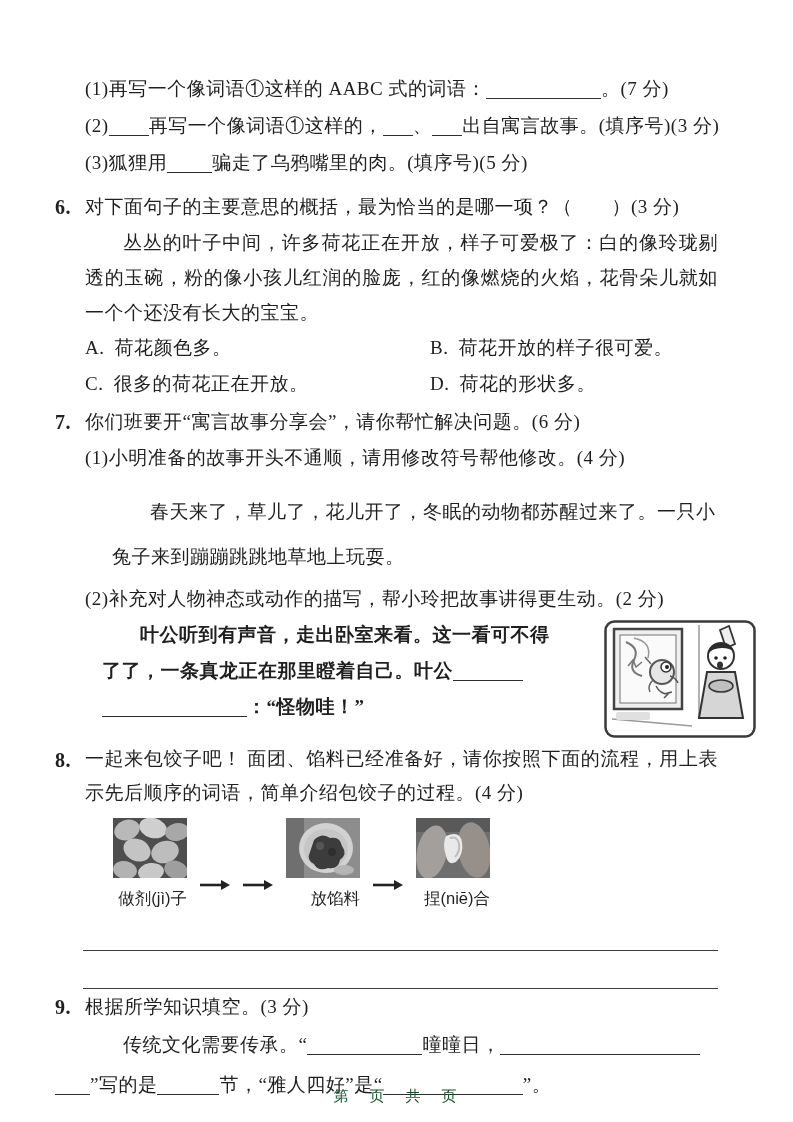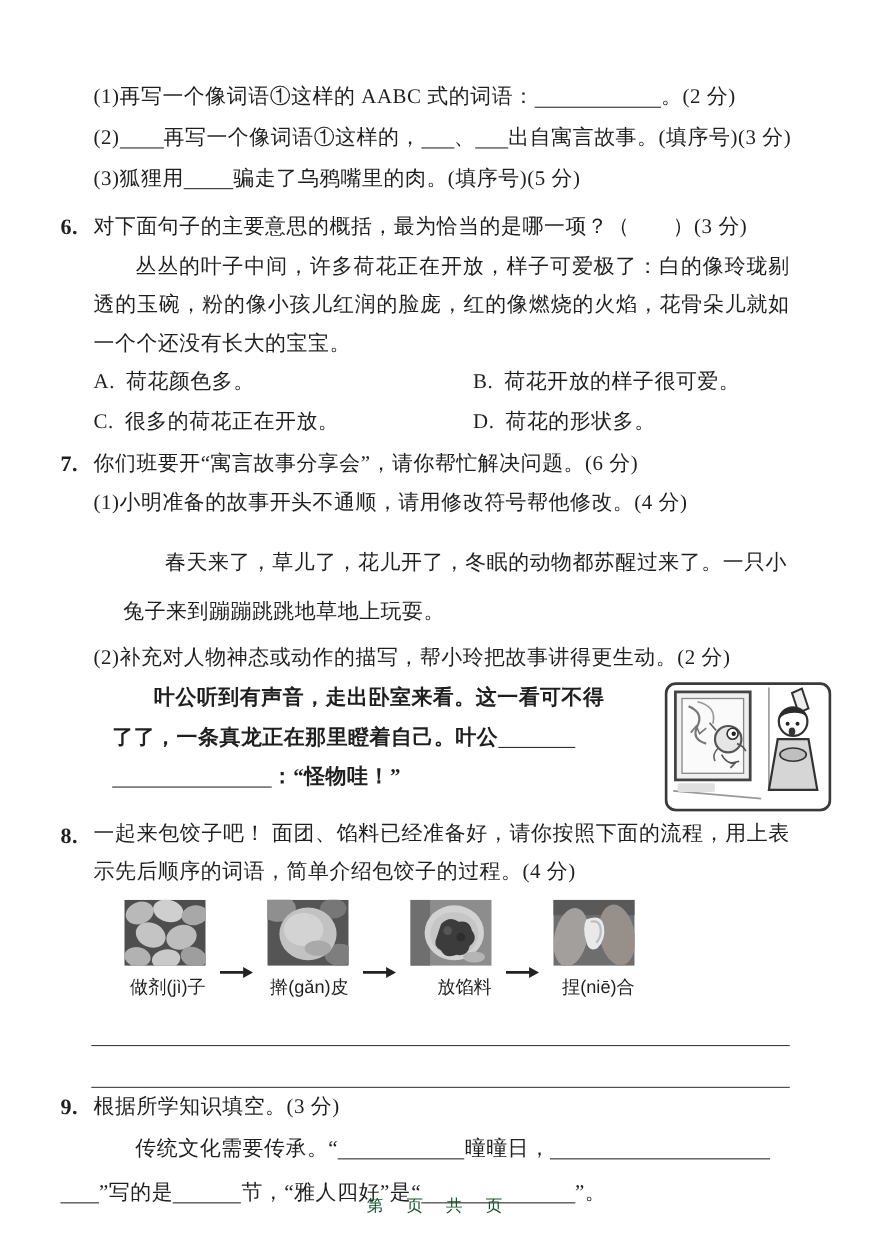--- a/index.html
+++ b/index.html
@@ -78,21 +78,21 @@
     font-family:"Liberation Serif","DejaVu Serif",serif;
   }
 </style>
 </head>
 <body>
 
 <div class="sheet">
   <div class="content">
 
     <div class="subq">
-      <div class="line"><span>(1)再写一个像词语①这样的 AABC 式的词语：</span><span class="bl w115"></span><span>。(2 分)</span></div>
+      <div class="line"><span>(1)再写一个像词语①这样的 AABC 式的词语：</span><span class="bl w115"></span><span>。(7 分)</span></div>
       <div class="line"><span>(2)</span><span class="bl w40"></span><span>再写一个像词语①这样的，</span><span class="bl w30"></span><span>、</span><span class="bl w30"></span><span>出自寓言故事。(填序号)(3 分)</span></div>
       <div class="line"><span>(3)狐狸用</span><span class="bl w45"></span><span>骗走了乌鸦嘴里的肉。(填序号)(5 分)</span></div>
     </div>
 
     <div class="q" style="margin-top:8px">
       <span class="qnum">6.</span>
       <div class="stem">对下面句子的主要意思的概括，最为恰当的是哪一项？（　　）(3 分)</div>
       <div class="passage">丛丛的叶子中间，许多荷花正在开放，样子可爱极了：白的像玲珑剔透的玉碗，粉的像小孩儿红润的脸庞，红的像燃烧的火焰，花骨朵儿就如一个个还没有长大的宝宝。</div>
       <div class="opts">
         <div><span class="opt-label">A.</span><span>荷花颜色多。</span></div>
@@ -160,34 +160,20 @@
             </svg>
           </span>
           <span class="cap">做剂(jì)子</span>
         </div>
         <span class="arrow">
           <svg width="30" height="12" viewBox="0 0 30 12">
               <line x1="0" y1="6" x2="22" y2="6" stroke="#222222" stroke-width="2.6"></line>
               <polygon points="21,1 30,6 21,11" fill="#222222"></polygon>
             </svg>
         </span>
-        <div class="step">
-          <span class="photo">
-            <svg viewBox="0 0 74 60" width="74" height="60">
-              <rect width="74" height="60" fill="#555555"></rect>
-              <ellipse cx="10" cy="8" rx="16" ry="12" fill="#8f8f8f"></ellipse>
-              <ellipse cx="66" cy="50" rx="14" ry="10" fill="#7e7e7e"></ellipse>
-              <ellipse cx="60" cy="8" rx="12" ry="9" fill="#777777"></ellipse>
-              <ellipse cx="37" cy="31" rx="26" ry="24" fill="#c2c2c2"></ellipse>
-              <ellipse cx="33" cy="27" rx="18" ry="15" fill="#d3d3d3"></ellipse>
-              <ellipse cx="46" cy="44" rx="12" ry="7" fill="#a9a9a9"></ellipse>
-            </svg>
-          </span>
-          <span class="cap">擀(gǎn)皮</span>
-        </div>
         <span class="arrow">
           <svg width="30" height="12" viewBox="0 0 30 12">
               <line x1="0" y1="6" x2="22" y2="6" stroke="#222222" stroke-width="2.6"></line>
               <polygon points="21,1 30,6 21,11" fill="#222222"></polygon>
             </svg>
         </span>
         <div class="step">
           <span class="photo">
             <svg viewBox="0 0 74 60" width="74" height="60">
               <rect width="74" height="60" fill="#8d8d8d"></rect>

